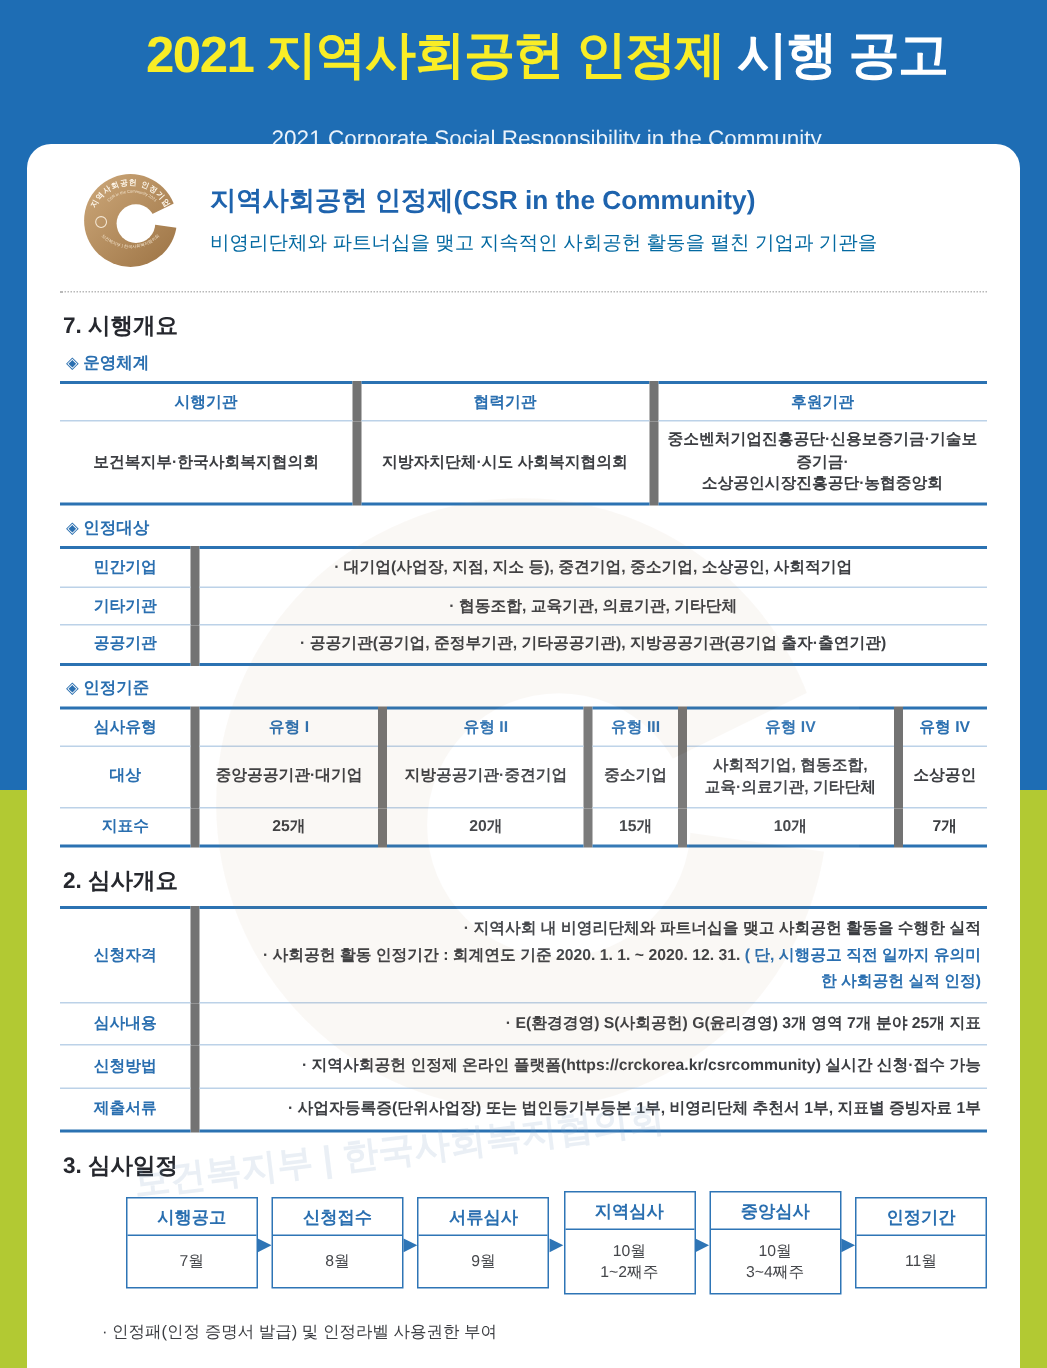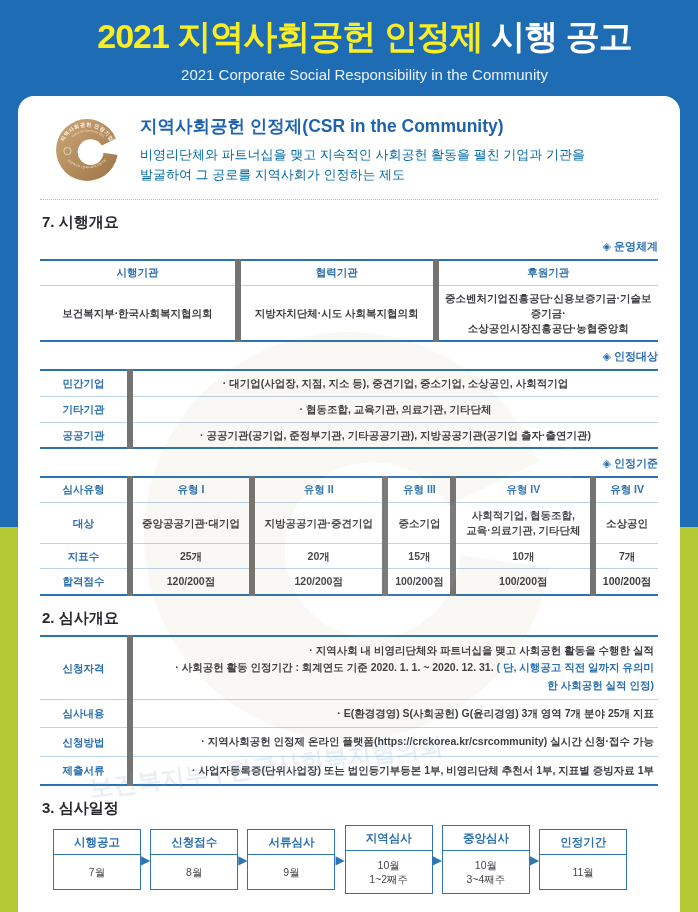--- a/index.html
+++ b/index.html
@@ -5,53 +5,53 @@
   * { margin:0; padding:0; box-sizing:border-box; }
   html,body { width:698px; height:912px; }
   body {
     font-family:"Liberation Sans","DejaVu Sans",sans-serif;
     position:relative; overflow:hidden;
     background:linear-gradient(to bottom,#1e6db4 0,#1e6db4 527px,#b2c933 527px,#b2c933 100%);
   }
   .hdr { height:96px; text-align:center; padding-top:14px;padding-left:31px; }
   .hdr-title { font-size:34px; font-weight:800; letter-spacing:-1px; color:#f9ed26; }
   .hdr-title .rest { color:#ffffff; }
-  .hdr-sub { margin-top:6px; font-size:15px; color:#eaf2fa; }
+  .hdr-sub { margin-top:24px; font-size:15px; color:#eaf2fa; }
   .card {
     position:absolute; left:18px; right:18px; top:96px; bottom:0;
     background:#ffffff; border-radius:16px 16px 0 0;
     padding:12px 22px 0 22px; overflow:hidden;
   }
   
   .wm { position:absolute; pointer-events:none; }
   .wm-badge { top:215px; left:105px; width:450px; height:450px; opacity:0.055; }
   .wm-text { top:655px; left:70px; font-size:24px; font-weight:700; color:#7fa3c6; opacity:0.16; transform:rotate(-7deg); white-space:nowrap; }
   
   .intro { display:flex; align-items:center; gap:20px; padding:6px 0 14px 14px;
            border-bottom:1px dotted #b9b9b9; }
   .badge { width:66px; height:66px; flex:0 0 66px; }
   .intro-title { font-size:17.5px; font-weight:800; color:#1e63ad; margin-bottom:7px; }
   .intro-desc { font-size:13px; color:#0369a1; line-height:1.55; }
   
   .sec-h { font-size:15px; font-weight:800; color:#26282e; margin:13px 0 7px 2px; }
-  .sub-lbl { font-size:11px; font-weight:700; color:#2a6fb0; margin:7px 0 5px 4px;text-align:right; }
+  .sub-lbl { font-size:11px; font-weight:700; color:#2a6fb0; margin:7px 0 5px 4px; }
   table.tbl { width:100%; border-collapse:collapse;
     border-top:2px solid #2b72b2; border-bottom:2px solid #2b72b2; }
   table.tbl th, table.tbl td { font-size:10.5px; border-left:6px solid #737373; }
   table.tbl th:first-child, table.tbl td:first-child { border-left:none; }
   table.tbl th { color:#2a6fb0; font-weight:700; padding:5px 3px; border-bottom:1px solid #bcd2e8; }
   table.tbl td { color:#3c3e42; padding:5px 4px; text-align:center; line-height:1.4;font-weight:bold; }
   table.tbl tr + tr td { border-top:1px solid #bcd2e8; }
   td.lbl, th.lbl { color:#2a6fb0 !important; font-weight:700; text-align:center; width:90px; }
   td.left { text-align:left; padding-left:12px; }
   .pre { white-space:pre-line; }
   .note { color:#2a6fb0; }
   .bullets div { font-size:10.5px; color:#3c3e42; line-height:1.65; text-align:right;margin-left:28px; }
   
-  .timeline { display:flex; align-items:center; justify-content:flex-start; margin-top:4px;margin-left:13px; }
+  .timeline { display:flex; align-items:center; justify-content:flex-end; margin-top:4px; }
   .step { width:88px; border:1px solid #2e75b6; text-align:center; background:#fff; }
   .step .st { font-size:11.5px; font-weight:700; color:#2a6fb0; padding:5px 0 4px;
               border-bottom:1px solid #2e75b6; }
   .step .sp { font-size:10.5px; color:#45474b; padding:7px 0; min-height:34px;
               display:flex; align-items:center; justify-content:center; line-height:1.35; }
   .tl-arrow { color:#2e75b6; font-size:12px; }
   
   .incent { display:flex; gap:28px; margin-top:16px; }
   .incent .bullets div { font-size:11px; line-height:1.75; color:#3c3e42; }
 </style>
@@ -95,21 +95,20 @@
       <text font-size="2.6" fill="#f3e3cc">
         <textPath href="#arcS" startOffset="50%" text-anchor="middle">CSR in the Community 2021</textPath>
       </text>
       <text font-size="2.8" fill="#f3e3cc">
         <textPath href="#arcB" startOffset="50%" text-anchor="middle">보건복지부 | 한국사회복지협의회</textPath>
       </text>
     </svg>
     <div>
       <div class="intro-title">지역사회공헌 인정제(CSR in the Community)</div>
       <div class="intro-desc">비영리단체와 파트너십을 맺고 지속적인 사회공헌 활동을 펼친 기업과 기관을</div>
-      <div class="intro-desc">발굴하여 그 공로를 지역사회가 인정하는 제도</div>
     </div>
   </div>
 
   <div class="sec-h">7. 시행개요</div>
 
   <div class="sub-lbl">◈ 운영체계</div>
   <table class="tbl">
     <tbody>
         <tr>
       <th style="width:32%">시행기관</th>
@@ -164,28 +163,20 @@
       <td>소상공인</td>
     </tr>
     <tr>
       <td class="lbl">지표수</td>
       <td>25개</td>
       <td>20개</td>
       <td>15개</td>
       <td>10개</td>
       <td>7개</td>
     </tr>
-    <tr>
-      <td class="lbl">합격점수</td>
-      <td>120/200점</td>
-      <td>120/200점</td>
-      <td>100/200점</td>
-      <td>100/200점</td>
-      <td>100/200점</td>
-    </tr>
   </tbody>
     </table>
 
   <div class="sec-h">2. 심사개요</div>
   <table class="tbl">
     <tbody>
         <tr>
       <td class="lbl">신청자격</td>
       <td class="left bullets">
         <div>·  지역사회 내 비영리단체와 파트너십을 맺고 사회공헌 활동을 수행한 실적</div>

